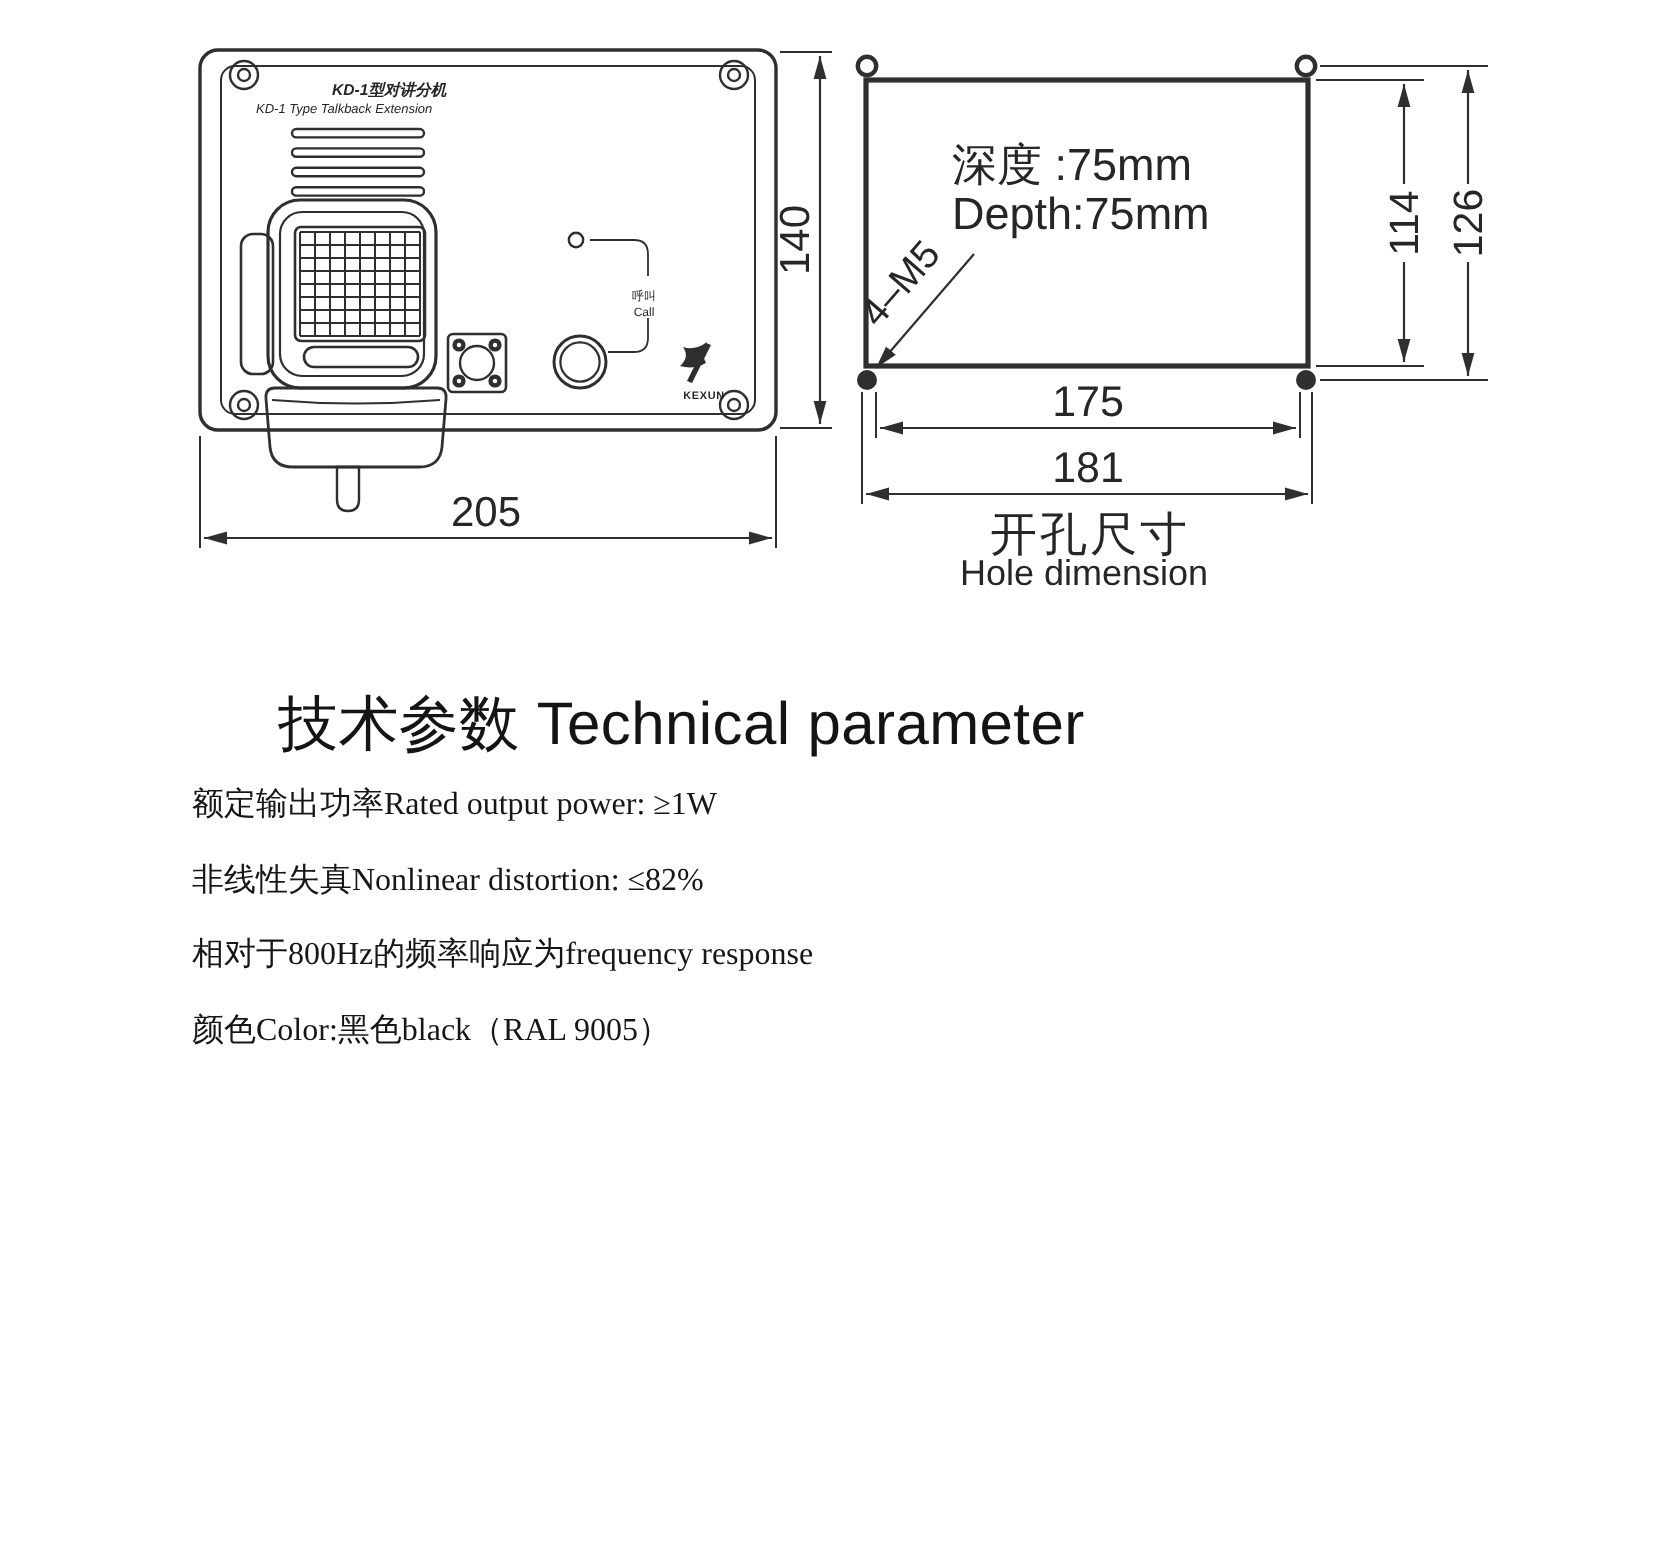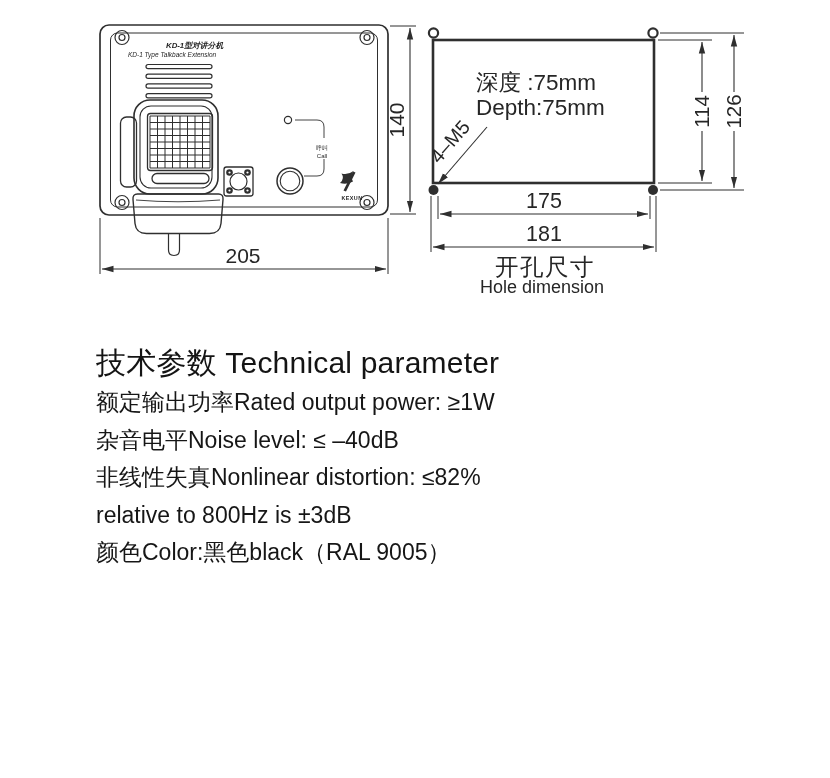--- a/index.html
+++ b/index.html
@@ -4,22 +4,22 @@
 <style>
   html,body{margin:0;padding:0;background:#ffffff;}
   .page{
     position:relative;width:748px;height:778px;background:#ffffff;overflow:hidden;
     font-family:"Liberation Sans",sans-serif;color:#1a1a1a;
   }
   svg{position:absolute;left:0;top:0;}
   svg text{font-family:"Liberation Sans",sans-serif;fill:#262626;}
   .drawing-line{stroke:#2f2f2f;fill:none;}
   .specs{position:absolute;left:96px;top:342px;width:700px;}
-  .spec-heading{font-size:30px;line-height:42px;color:#141414;letter-spacing:0.2px;}
-  .spec-line{font-size:23px;line-height:37.6px;color:#161616;white-space:nowrap;}
+  .spec-heading{font-size:30px;line-height:42px;color:#141414;letter-spacing:0.2px;margin-left:43px;}
+  .spec-line{font-size:16px;line-height:37.6px;color:#161616;white-space:nowrap;font-family:Liberation Serif, serif;}
 </style>
 </head>
 <body>
 
 <div class="page">
 
   <svg width="830" height="320" viewBox="0 0 830 320">
     <defs>
       <marker id="arw" viewBox="0 0 12 8" markerWidth="12" markerHeight="8" refX="11.5" refY="4" orient="auto-start-reverse" markerUnits="userSpaceOnUse">
         <path d="M0 0.8 L11.5 4 L0 7.2 Z" fill="#2f2f2f"></path>
@@ -138,19 +138,18 @@
       </g>
 
       <text x="545" y="275" text-anchor="middle" font-size="23.5" letter-spacing="1.5" fill="#141414">开孔尺寸</text>
       <text x="542" y="292.5" text-anchor="middle" font-size="18" fill="#141414">Hole dimension</text>
     </g>
   </svg>
 
   <div class="specs">
     <div class="spec-heading">技术参数 Technical parameter</div>
     <div class="spec-line">额定输出功率Rated output power: ≥1W</div>
-    <div class="spec-line">杂音电平Noise level: ≤ –40dB</div>
     <div class="spec-line">非线性失真Nonlinear distortion: ≤82%</div>
-    <div class="spec-line">relative to 800Hz is ±3dB</div>
+    <div class="spec-line">相对于800Hz的频率响应为frequency response</div>
     <div class="spec-line">颜色Color:黑色black（RAL 9005）</div>
   </div>
 
 </div>
 
 </body></html>

